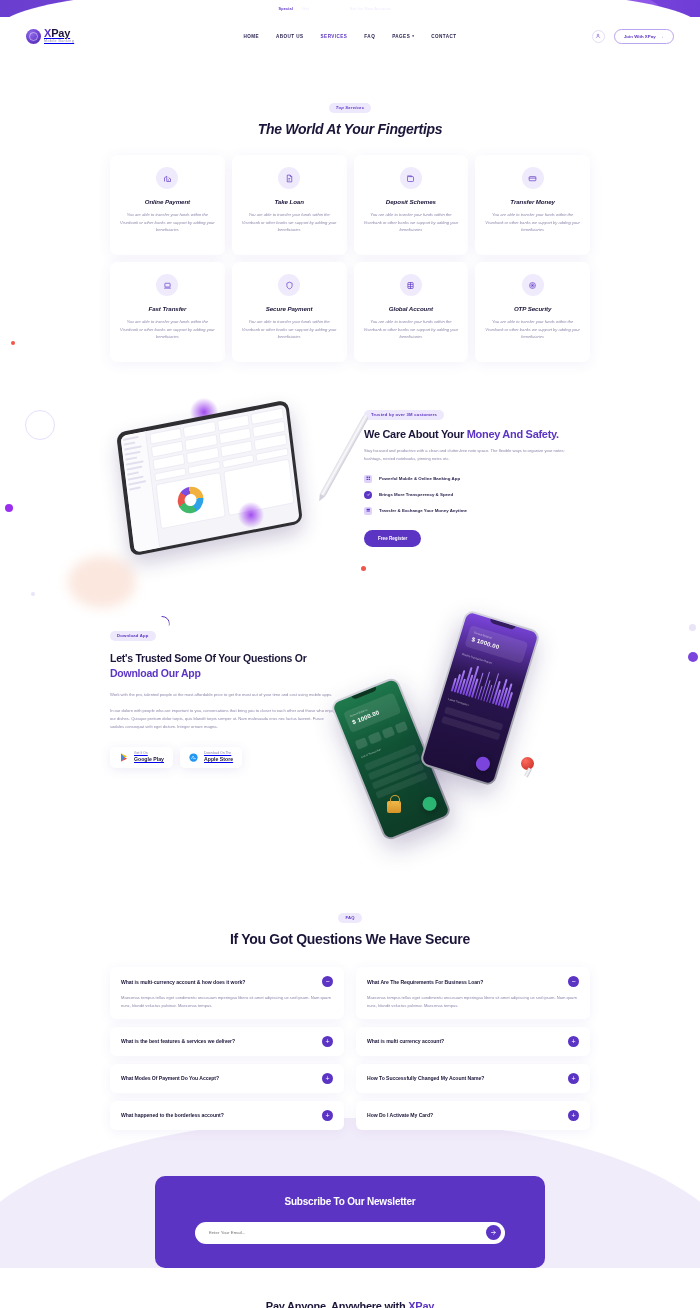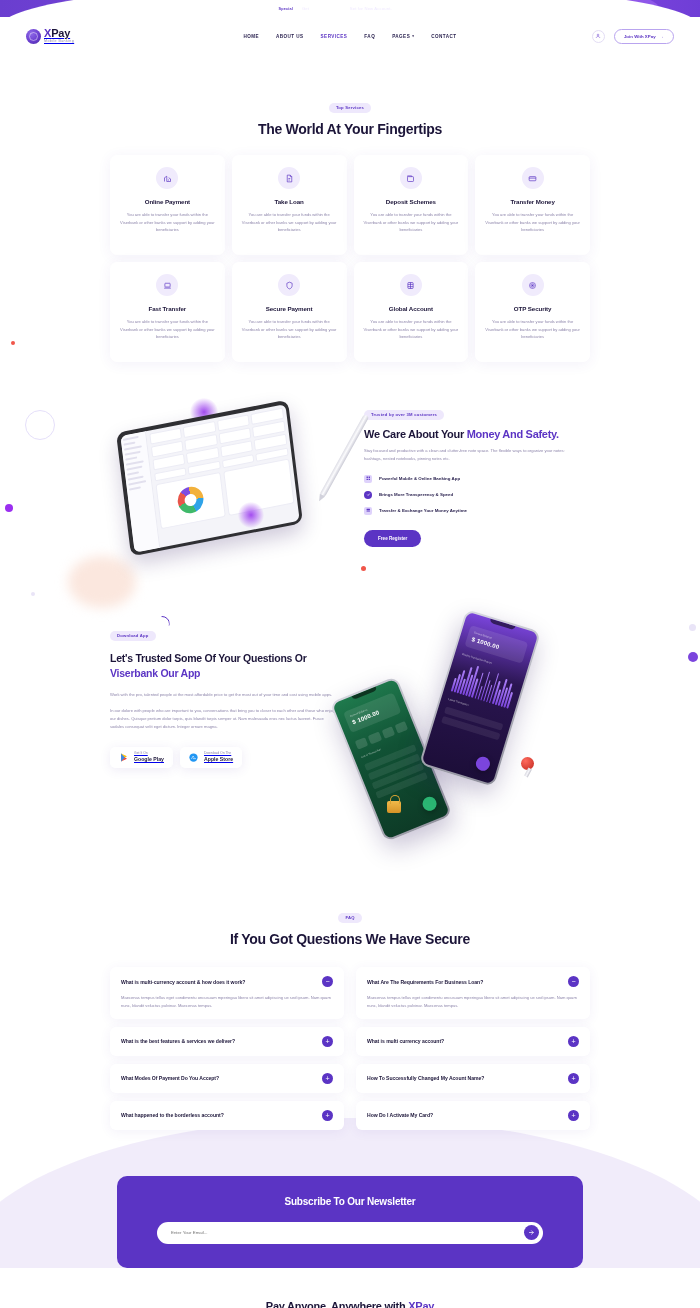--- a/index.html
+++ b/index.html
@@ -87,21 +87,21 @@
     font-size: 4.2px; font-weight: 700; padding: 2.5px 7px; border-radius: 10px;
     letter-spacing: .2px;
   }
   .sec-title {
     font-size: 14px; font-weight: 700; color: #1c1539;
     letter-spacing: -.3px; text-align: center; margin-top: 8px;
   }
   .center { text-align: center; }
 
   
-  .services { padding-top: 40px; }
+  .services { padding-top: 40px; font-style: italic; }
   .cards {
     display: grid; grid-template-columns: repeat(4, 1fr); gap: 7px; margin-top: 18px;
   }
   .card {
     background: #ffffff; border-radius: 7px; padding: 12px 9px 14px;
     box-shadow: 0 2px 14px rgba(90,60,170,.07);
     text-align: center; min-height: 100px;
   }
   .card-icon {
     width: 22px; height: 22px; border-radius: 50%;
@@ -254,21 +254,21 @@
   .faq-toggle {
     width: 11px; height: 11px; border-radius: 50%; background: #5b34c4; color: #fff;
     display: flex; align-items: center; justify-content: center; font-size: 7px;
     line-height: 1; flex: none; font-weight: 400;
   }
   .faq-a { font-size: 4.1px; line-height: 1.95; color: #8e86ab; margin-top: 7px; }
 
   
   .news-outer { margin-top: 46px; position: relative; }
   .news {
-    width: 466px; margin: 0 auto; background: #5b34c4; border-radius: 10px;
+    width: 390px; margin: 0 auto; background: #5b34c4; border-radius: 10px;
     padding: 20px 40px 24px; text-align: center; position: relative; overflow: hidden;
   }
   .news-title { font-size: 10px; font-weight: 700; color: #fff; letter-spacing: -.2px; }
   .news-form {
     margin-top: 15px; background: #fff; border-radius: 18px; height: 22px;
     display: flex; align-items: center; padding: 0 4px 0 14px;
   }
   .news-form input {
     flex: 1; border: none; outline: none; font-size: 4.4px; color: #5a5478;
     font-family: "Liberation Sans", sans-serif; background: transparent;
@@ -567,21 +567,21 @@
       <button class="btn-primary">Free Register</button>
     </div>
   </div>
 
   <div class="container dl">
     <div class="dl-left">
       <span class="dl-pill-wrap">
         <span class="pill">Download App</span>
         <span class="dl-swoosh"></span>
       </span>
-      <h2 class="dl-title"><span>Let's Trusted Some Of Your Questions Or </span><span class="hl">Viserbank Our App</span></h2>
+      <h2 class="dl-title"><span>Let's Trusted Some Of Your Questions Or </span><span class="hl">Download Our App</span></h2>
       <p class="dl-p">Work with the pro, talented people at the most affordable price to get the most out of your time and cost using mobile apps.</p>
       <p class="dl-p">In our dolore with people who are important to you, conversations that bring you to closer to each other and those who enjoy our dishes. Quisque pretium dolor turpis, quis blandit turpis semper ut. Nam malesuada eros nec luctus laoreet. Fusce sodales consequat velit eget dictum. Integer ornare magna.</p>
 
       <div class="store-row">
         <a href="#" class="store-btn">
           <span class="store-glyph">
             <svg width="8" height="9" viewBox="0 0 24 26">
               <path d="M3 1l12 12L3 25z" fill="#34a853"></path>
               <path d="M3 1l12 12L3 25z" fill="none"></path>
               <path d="M3 1l8.5 8.5L15 13 3 25z" fill="#4285f4" opacity=".9"></path>

